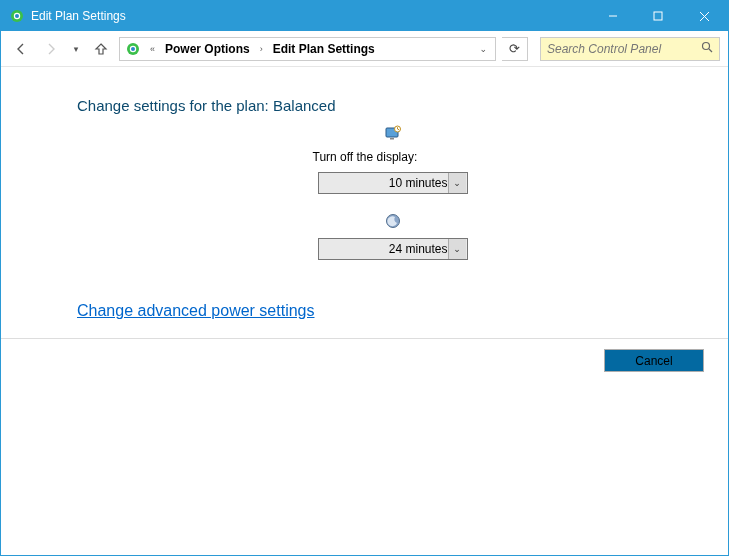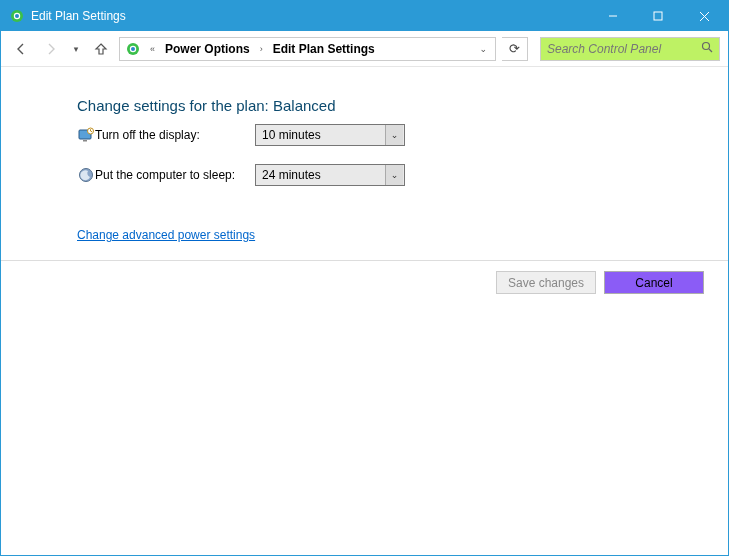--- a/index.html
+++ b/index.html
@@ -69,63 +69,64 @@
   .address .crumb { padding:0 2px;font-weight:bold; }
   .address .sep { color:#555; font-size:9px; padding:0 4px;}
   .address .expand { margin-left:auto; color:#555; font-size:9px; padding:0 4px;}
   .refresh {
     width:26px;height:24px;border:1px solid #ccc;border-left:none;
     display:flex;align-items:center;justify-content:center;color:#444;font-size:13px;
   }
   .search {
     width:180px;height:24px;border:1px solid #ccc;
     display:flex;align-items:center;padding:0 6px;color:#777;font-size:12px;
-    margin-left:6px; background:#bef264;
+    margin-left:6px; background:#fef9c3;
   }
   .search .ph{flex:1;font-style:italic;}
   .search .sicon{font-size:13px;color:#555;}
   
   .content {
     padding: 30px 20px 0 76px;
   }
   .heading {
     color:#0c4a6e;
     font-size:15px;
     font-weight:400;
     margin-bottom:10px;
   }
   .sub {
     font-size:12px; color:#000; margin-bottom:28px;
   }
   .row {
-    display:flex; align-items:center; margin-bottom:18px; gap:0;
+    display:flex; align-items:center; margin-bottom:18px; gap:8px;flex-direction:column;
   }
   .row .ricon {width:18px;height:18px;display:flex;align-items:center;justify-content:center;font-size:14px;}
   .row .rlabel {width:160px;font-size:12px;}
   .dropdown {
     width:150px;height:22px;border:1px solid #767676;background:#e9e9e9;
     display:flex;align-items:center;padding:0 6px;font-size:12px;color:#000;
     position:relative;
+    text-align:right;
   }
   .dropdown .dtext{flex:1;}
   .dropdown .darrow{
     width:18px;height:20px;display:flex;align-items:center;justify-content:center;
     border-left:1px solid #aaa;margin-right:-5px;font-size:9px;color:#333;
     background:#dcdcdc;
   }
   .links {margin-top:42px;}
-  .link { color:#0066cc; font-size:12px; margin-bottom:18px; display:block;}
+  .link { color:#0066cc; font-size:16px; margin-bottom:18px; display:block;}
   .link.underline{text-decoration:underline;}
   
   .footer-sep{border-top:1px solid #ddd;margin-top:14px;}
   .footer {
     display:flex;justify-content:flex-end;gap:8px;padding:10px 24px 0 0;
   }
   .btn {
-    width:100px;height:23px;border:1px solid #adadad;background:#8b5cf6;
+    width:100px;height:23px;border:1px solid #adadad;background:#0369a1;
     font-size:12px;display:flex;align-items:center;justify-content:center;
     color:#000;
   }
   .btn.disabled{color:#888;border-color:#ccc;background:#efefef;}
 </style>
 </head>
 <body>
 
 <div class="titlebar">
   <span class="icon">
@@ -220,29 +221,27 @@
     </div>
   </div>
 
   <div class="row">
     <span class="ricon">
       <svg width="16" height="16" viewBox="0 0 16 16">
           <circle cx="8" cy="8" r="6.5" fill="#8aa5c8" stroke="#55718f"></circle>
           <path d="M10 4 A5 5 0 1 0 12 10 A4 4 0 0 1 10 4" fill="#dce6f2"></path>
         </svg>
     </span>
-    <span class="rlabel">Put the computer to sleep:</span>
     <div class="dropdown">
       <span class="dtext">24 minutes</span>
       <span class="darrow">⌄</span>
     </div>
   </div>
 
   <div class="links">
     <a class="link underline">Change advanced power settings</a>
   </div>
 </div>
 
 <div class="footer-sep"></div>
 <div class="footer">
-  <div class="btn disabled">Save changes</div>
   <div class="btn">Cancel</div>
 </div>
 
 </body></html>

